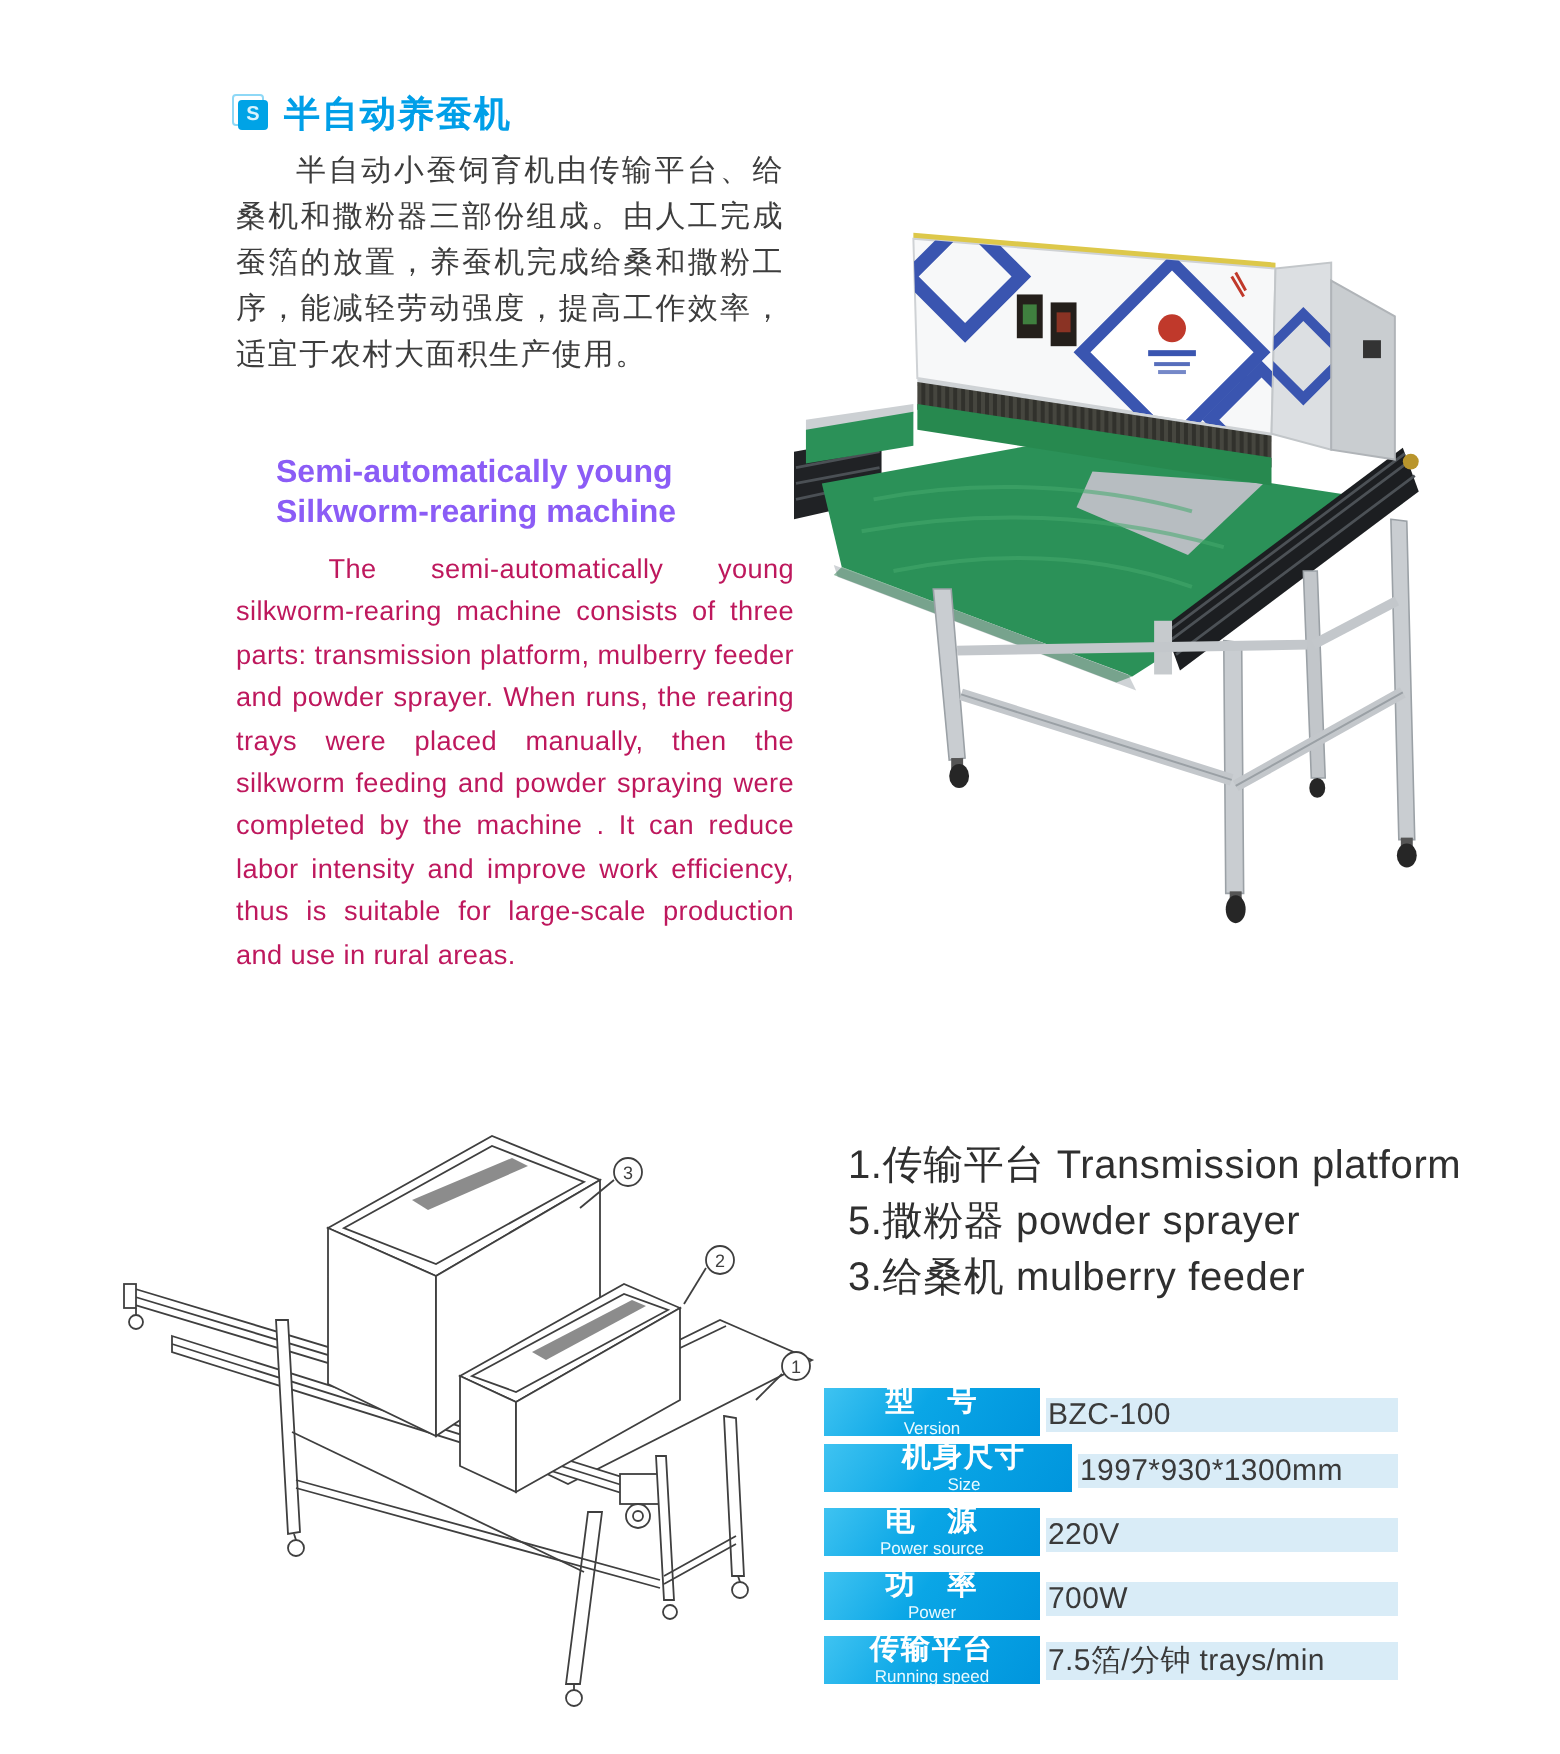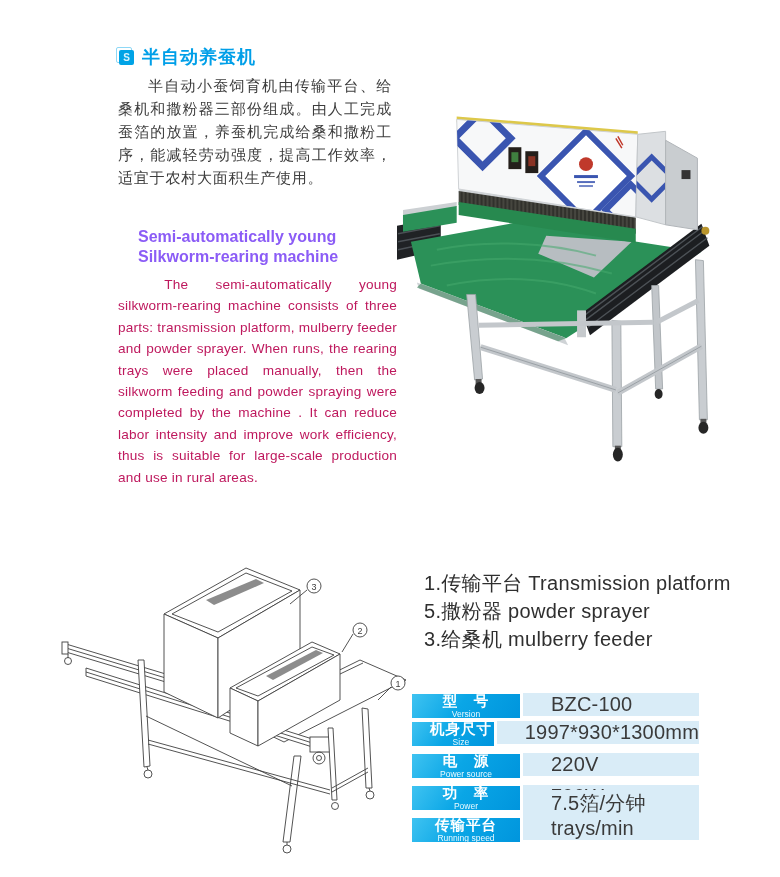--- a/index.html
+++ b/index.html
@@ -36,21 +36,21 @@
   .spec-block{margin-bottom:4px;}
   .spec-row{display:flex;height:28px;align-items:flex-end;}
   .spec-block.double .spec-row{height:28px;}
   .spec-label{width:108px;background:linear-gradient(125deg,#3fc3f1 0%,#0aa6e6 45%,#0095dd 100%);
        display:flex;flex-direction:column;align-items:center;justify-content:center;line-height:1;}
   .spec-block .spec-row + .spec-row .spec-label{margin-top:0;padding-left:16px;}
   .spec-label .cn{color:#ffffff;font-size:14.5px;font-weight:bold;letter-spacing:1px;}
   .spec-label .en{color:#eafaff;font-size:8.5px;margin-top:1px;}
   .spec-value-wrap{flex:1;display:flex;}
   .spec-value{flex:1;margin:2px 0 2px 3px;background:#d9ecf7;display:flex;align-items:center;
-       padding-left:28px;font-size:20px;color:#3a3a3a;letter-spacing:.2px;}
+       padding-left:1px;font-size:15px;color:#3a3a3a;letter-spacing:.2px;}
 </style>
 </head>
 <body>
 
 <div class="page">
 
   <div class="title-row">
     <span class="sec-icon">
       <span class="back"></span>
       <span class="front">S</span>

